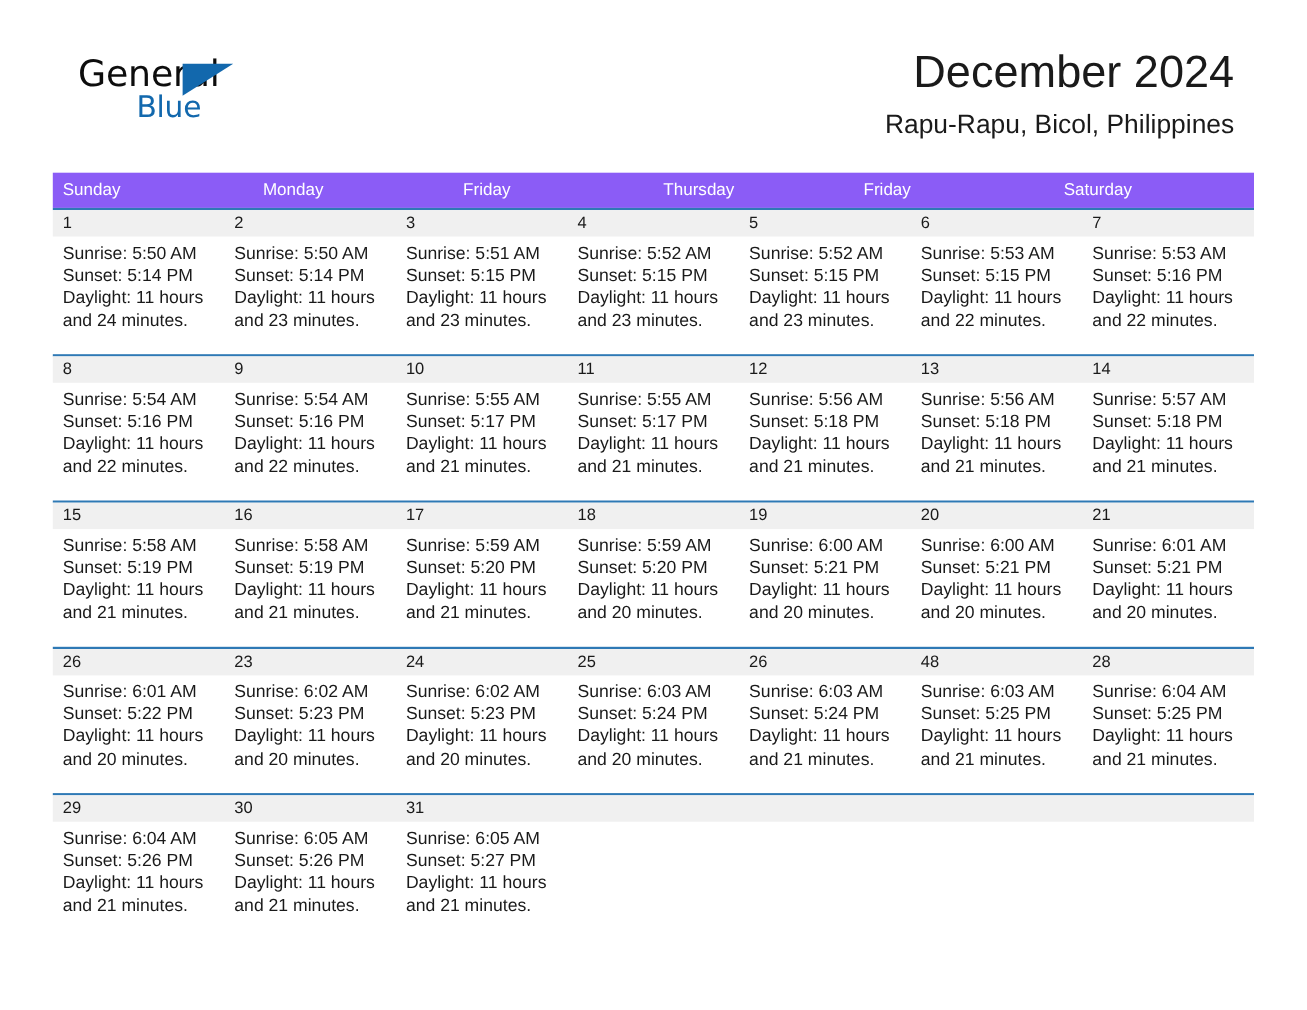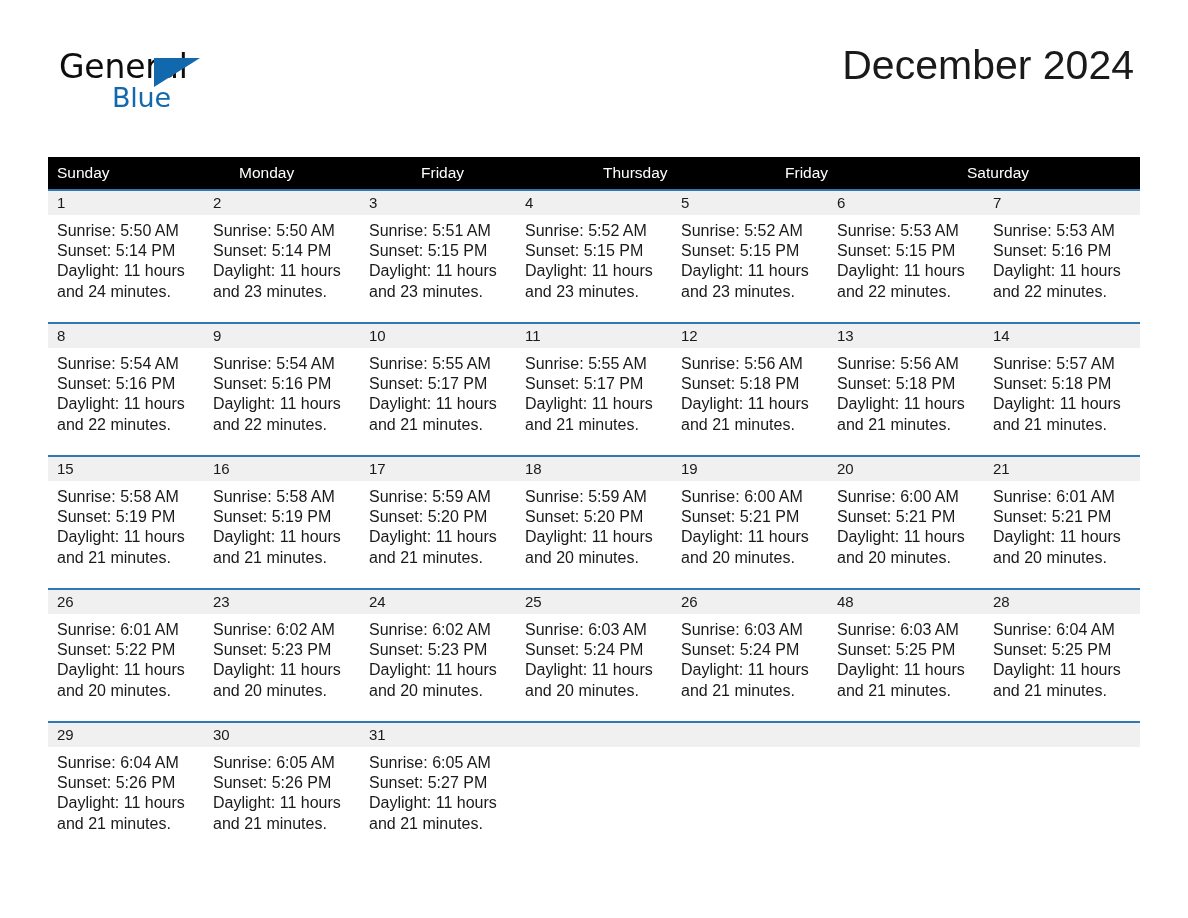--- a/index.html
+++ b/index.html
@@ -12,21 +12,21 @@
     height: 918px;
     font-family: "Liberation Sans", sans-serif;
     color: #1a1a1a;
     overflow: hidden;
   }
   .page {
     position: relative;
     width: 1188px;
     height: 722px;
     box-sizing: border-box;
-    padding: 0 48px;
+    padding: 0 60px;
   }
 
   
   .masthead {
     position: relative;
     height: 110px;
   }
   .logo {
     position: absolute;
     left: 11px;
@@ -90,21 +90,21 @@
 
   
   .calendar {
     position: absolute;
     left: 48px;
     top: 157px;
     width: 1092px;
   }
   .cal-head {
     display: flex;
-    background: #000000;
+    background: #8b5cf6;
     height: 32px;
   }
   .cal-head .hcell {
     flex: 1 1 0;
     min-width: 0;
     color: #ffffff;
     font-size: 15.5px;
     line-height: 32px;
     padding-left: 9px;
     box-sizing: border-box;
@@ -170,20 +170,21 @@
   <div class="masthead">
 
     <div class="logo">
       <span class="logo-general">General</span>
       <span class="logo-triangle"></span>
       <span class="logo-blue">Blue</span>
     </div>
 
     <div class="title-block">
       <div class="cal-title">December 2024</div>
+      <div class="cal-subtitle">Rapu-Rapu, Bicol, Philippines</div>
     </div>
 
   </div>
 
   <div class="calendar">
 
     <div class="cal-head">
       <div class="hcell">Sunday</div>
       <div class="hcell">Monday</div>
       <div class="hcell">Friday</div>

